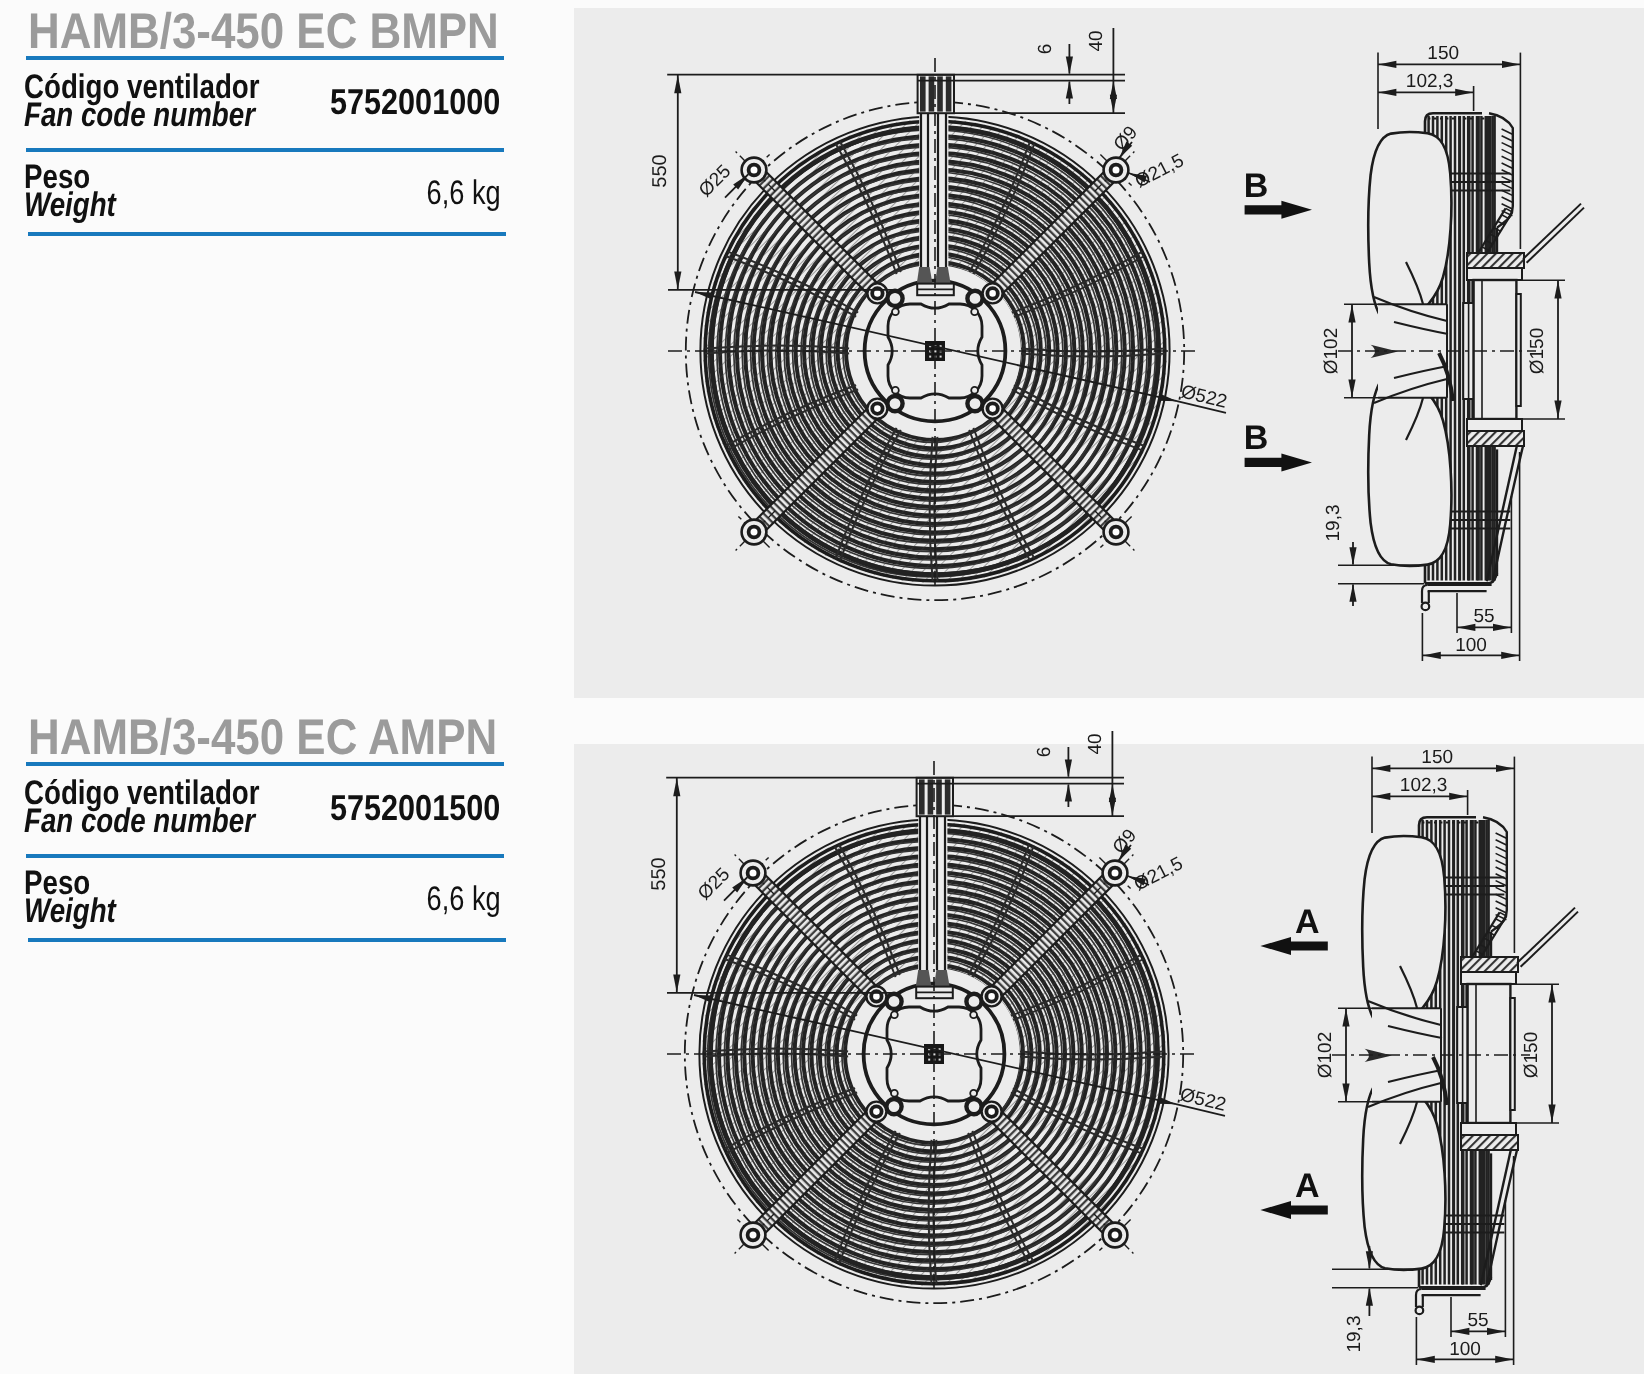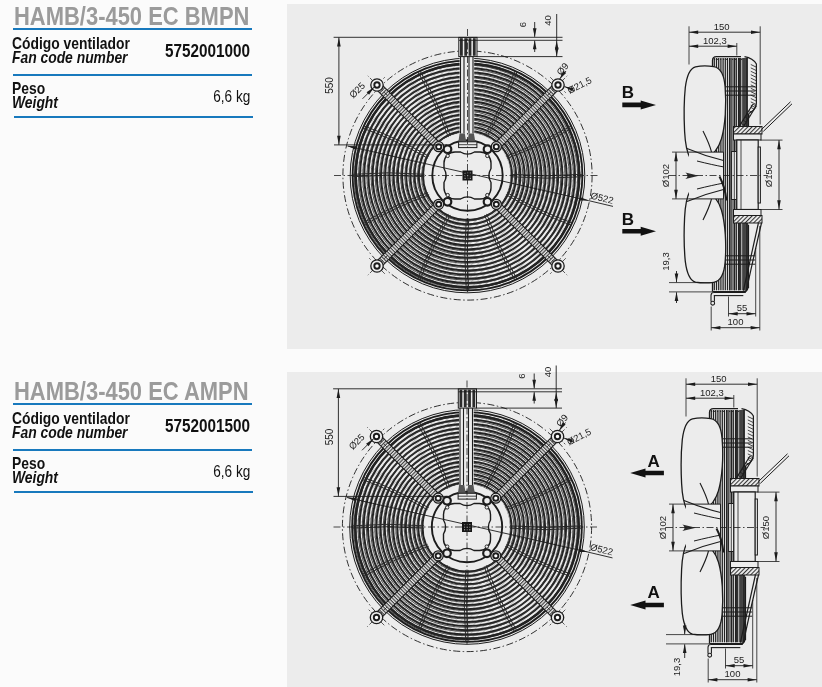--- a/index.html
+++ b/index.html
@@ -14,21 +14,21 @@
  <div style="position:absolute;left:14px;top:4px;font-size:25px;font-weight:bold;color:#9b9b9b;line-height:25px;white-space:nowrap;transform:scaleX(0.878);transform-origin:0 0;">HAMB/3-450 EC BMPN</div>
  <div style="position:absolute;left:13px;top:27.5px;width:239px;height:2px;background:#1879bd;"></div>
  <div style="position:absolute;left:11.5px;top:37px;font-size:17px;font-weight:bold;line-height:14.2px;color:#111;white-space:nowrap;transform:scaleX(0.815);transform-origin:0 0;">Código ventilador<br><span style="font-style:italic;">Fan code number</span></div>
  <div style="position:absolute;right:30px;top:41.5px;font-size:18px;font-weight:bold;color:#111;line-height:18px;white-space:nowrap;transform:scaleX(0.85);transform-origin:100% 0;">5752001000</div>
  <div style="position:absolute;left:13px;top:73.5px;width:239px;height:2px;background:#1879bd;"></div>
  <div style="position:absolute;left:11.5px;top:81.5px;font-size:17px;font-weight:bold;line-height:14.2px;color:#111;white-space:nowrap;transform:scaleX(0.815);transform-origin:0 0;">Peso<br><span style="font-style:italic;">Weight</span></div>
  <div style="position:absolute;right:30px;top:87.5px;font-size:17px;color:#111;line-height:17px;white-space:nowrap;transform:scaleX(0.8);transform-origin:100% 0;">6,6 kg</div>
  <div style="position:absolute;left:13.5px;top:116px;width:239px;height:2px;background:#1879bd;"></div>
 </div>
 
-<div style="position:absolute;left:0px;top:353px;width:280px;height:130px;margin-top:22px;">
+<div style="position:absolute;left:0px;top:353px;width:280px;height:130px;">
  <div style="position:absolute;left:14px;top:4px;font-size:25px;font-weight:bold;color:#9b9b9b;line-height:25px;white-space:nowrap;transform:scaleX(0.878);transform-origin:0 0;">HAMB/3-450 EC AMPN</div>
  <div style="position:absolute;left:13px;top:27.5px;width:239px;height:2px;background:#1879bd;"></div>
  <div style="position:absolute;left:11.5px;top:37px;font-size:17px;font-weight:bold;line-height:14.2px;color:#111;white-space:nowrap;transform:scaleX(0.815);transform-origin:0 0;">Código ventilador<br><span style="font-style:italic;">Fan code number</span></div>
  <div style="position:absolute;right:30px;top:41.5px;font-size:18px;font-weight:bold;color:#111;line-height:18px;white-space:nowrap;transform:scaleX(0.85);transform-origin:100% 0;">5752001500</div>
  <div style="position:absolute;left:13px;top:73.5px;width:239px;height:2px;background:#1879bd;"></div>
  <div style="position:absolute;left:11.5px;top:81.5px;font-size:17px;font-weight:bold;line-height:14.2px;color:#111;white-space:nowrap;transform:scaleX(0.815);transform-origin:0 0;">Peso<br><span style="font-style:italic;">Weight</span></div>
  <div style="position:absolute;right:30px;top:87.5px;font-size:17px;color:#111;line-height:17px;white-space:nowrap;transform:scaleX(0.8);transform-origin:100% 0;">6,6 kg</div>
  <div style="position:absolute;left:13.5px;top:116px;width:239px;height:2px;background:#1879bd;"></div>
 </div>
 <svg width="822" height="687" viewBox="0 0 822 687" style="position:absolute;left:0;top:0;">

